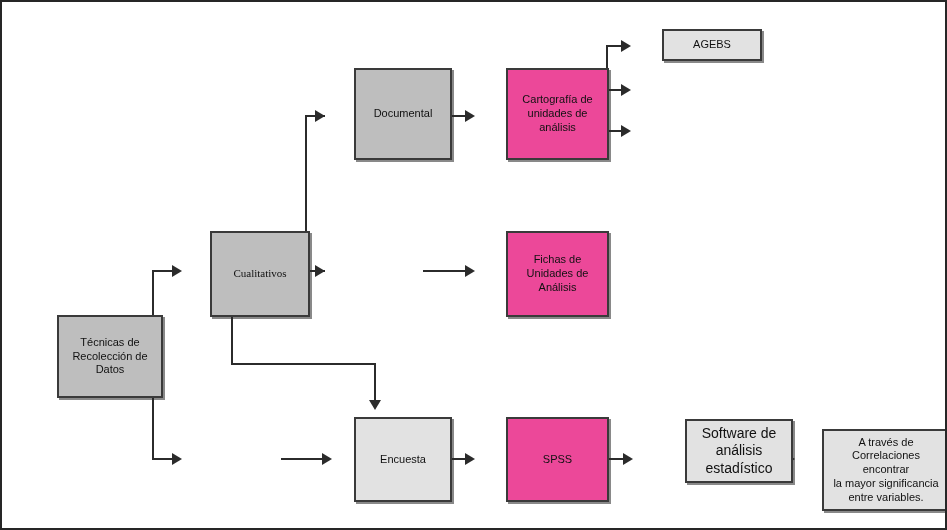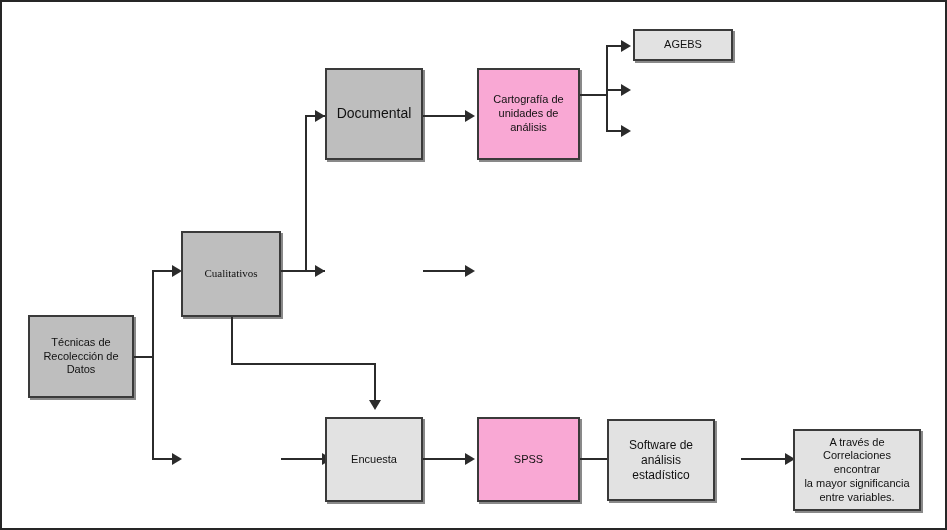--- a/index.html
+++ b/index.html
@@ -23,23 +23,24 @@
     display: flex;
     align-items: center;
     justify-content: center;
     text-align: center;
     color: #111111;
     line-height: 1.25;
     border: 2px solid #3a3a3a;
     box-shadow: 2px 2px 0 rgba(40,40,40,0.55);
     padding: 2px 4px;
     white-space: pre-line;
+    margin-left: 29px;
   }
   .fill-mid   { background: #bebebe; }
-  .fill-dark  { background: #f9a8d4; justify-content: flex-end; }
+  .fill-dark  { background: #ec4899; justify-content: flex-end; }
   .fill-light { background: #e2e2e2; }
 
   .node .lbl { display:block; width:100%; }
 
   
   .hline, .vline {
     position: absolute;
     background: #2b2b2b;
   }
   .hline { height: 2px; }
@@ -121,47 +122,52 @@
     <span class="lbl">Técnicas de
 Recolección de
 Datos</span>
   </div>
 
   <div class="node fill-mid" style="left:179px; top:229px; width:100px; height:86px; font-size:11px;font-family:Liberation Serif, serif;">
     <span class="lbl">Cualitativos</span>
   </div>
 
 
-  <div class="node fill-mid" style="left:323px; top:66px; width:98px; height:92px; font-size:14px;">
+  <div class="node fill-mid" style="left:323px; top:66px; width:98px; height:92px; font-size:11px;">
     <span class="lbl">Documental</span>
   </div>
 
 
   <div class="node fill-dark" style="left:475px; top:66px; width:103px; height:92px; font-size:11px;">
     <span class="lbl">Cartografía de
 unidades de
 análisis</span>
   </div>
 
+  <div class="node fill-dark" style="left:475px; top:229px; width:103px; height:86px; font-size:11px;">
+    <span class="lbl">Fichas de
+Unidades de
+Análisis</span>
+  </div>
 
   <div class="node fill-light" style="left:631px; top:27px; width:100px; height:32px; font-size:11px;">
     <span class="lbl">AGEBS</span>
   </div>
 
 
 
   <div class="node fill-dark" style="left:475px; top:415px; width:103px; height:85px; font-size:11px;">
     <span class="lbl">SPSS</span>
   </div>
 
   <div class="node fill-light" style="left:323px; top:415px; width:98px; height:85px; font-size:11px;">
     <span class="lbl">Encuesta</span>
   </div>
 
-  <div class="node fill-light" style="left:605px; top:417px; width:108px; height:82px; font-size:12px;">
+  <div class="node fill-light" style="left:654px; top:417px; width:108px; height:64px; font-size:14px;">
     <span class="lbl">Software de
 análisis
 estadístico</span>
   </div>
 
   <div class="node fill-light" style="left:791px; top:427px; width:128px; height:82px; font-size:11px;">
     <span class="lbl">A través de
 Correlaciones encontrar
 la mayor significancia
 entre variables.</span>

